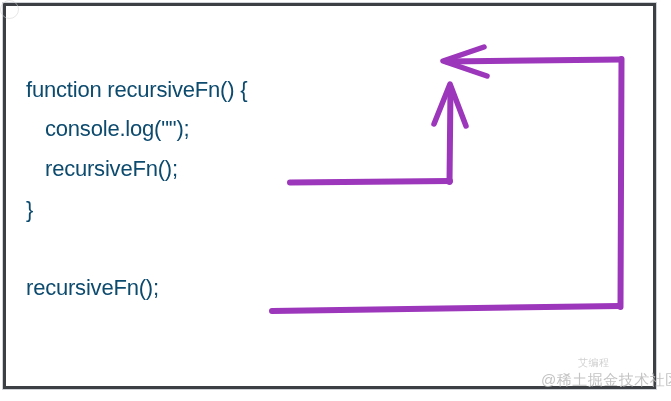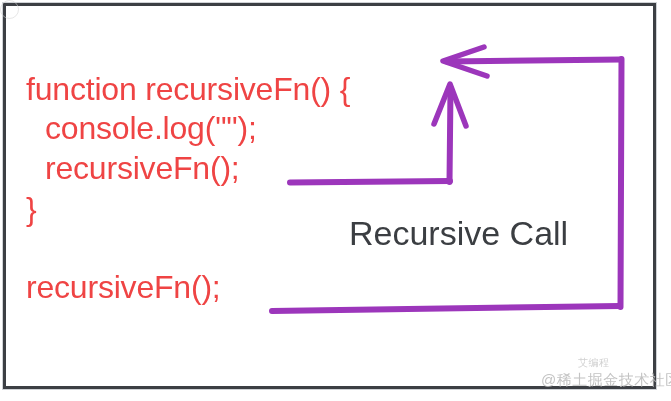--- a/index.html
+++ b/index.html
@@ -29,23 +29,23 @@
   }
   #canvas {
     position: absolute;
     left: 0;
     top: 0;
     width: 671px;
     height: 401px;
   }
   .code-line {
     position: absolute;
-    color: #ef4444;
+    color: #0c4a6e;
     font-family: "Liberation Sans", sans-serif;
-    font-size: 32px;
+    font-size: 22px;
     line-height: 33px;
     white-space: pre;
     letter-spacing: -0.2px;
   }
   #code-line-0 { left: 26px; top: 73px; }
   #code-line-1 { left: 45px; top: 112px; }
   #code-line-2 { left: 45px; top: 152px; }
   #code-line-3 { left: 26px; top: 193px; }
   #code-line-4 { left: 26px; top: 271px; }
 
@@ -121,19 +121,18 @@
       <path d="M 434 124 L 450 84 L 466 126" fill="none" stroke="#9c36bb" stroke-width="5.5" stroke-linecap="round" stroke-linejoin="round"></path>
     </g>
   </svg>
 
   <div class="code-line" id="code-line-0">function recursiveFn() {</div>
   <div class="code-line" id="code-line-1">console.log("");</div>
   <div class="code-line" id="code-line-2">recursiveFn();</div>
   <div class="code-line" id="code-line-3">}</div>
   <div class="code-line" id="code-line-4">recursiveFn();</div>
 
-  <div id="recursive-call-label">Recursive Call</div>
 
   <div id="watermark-logo"></div>
   <div class="watermark" id="watermark-secondary">艾编程</div>
   <div class="watermark" id="watermark-primary">@稀土掘金技术社区</div>
 
 </div>
 
 </body></html>

